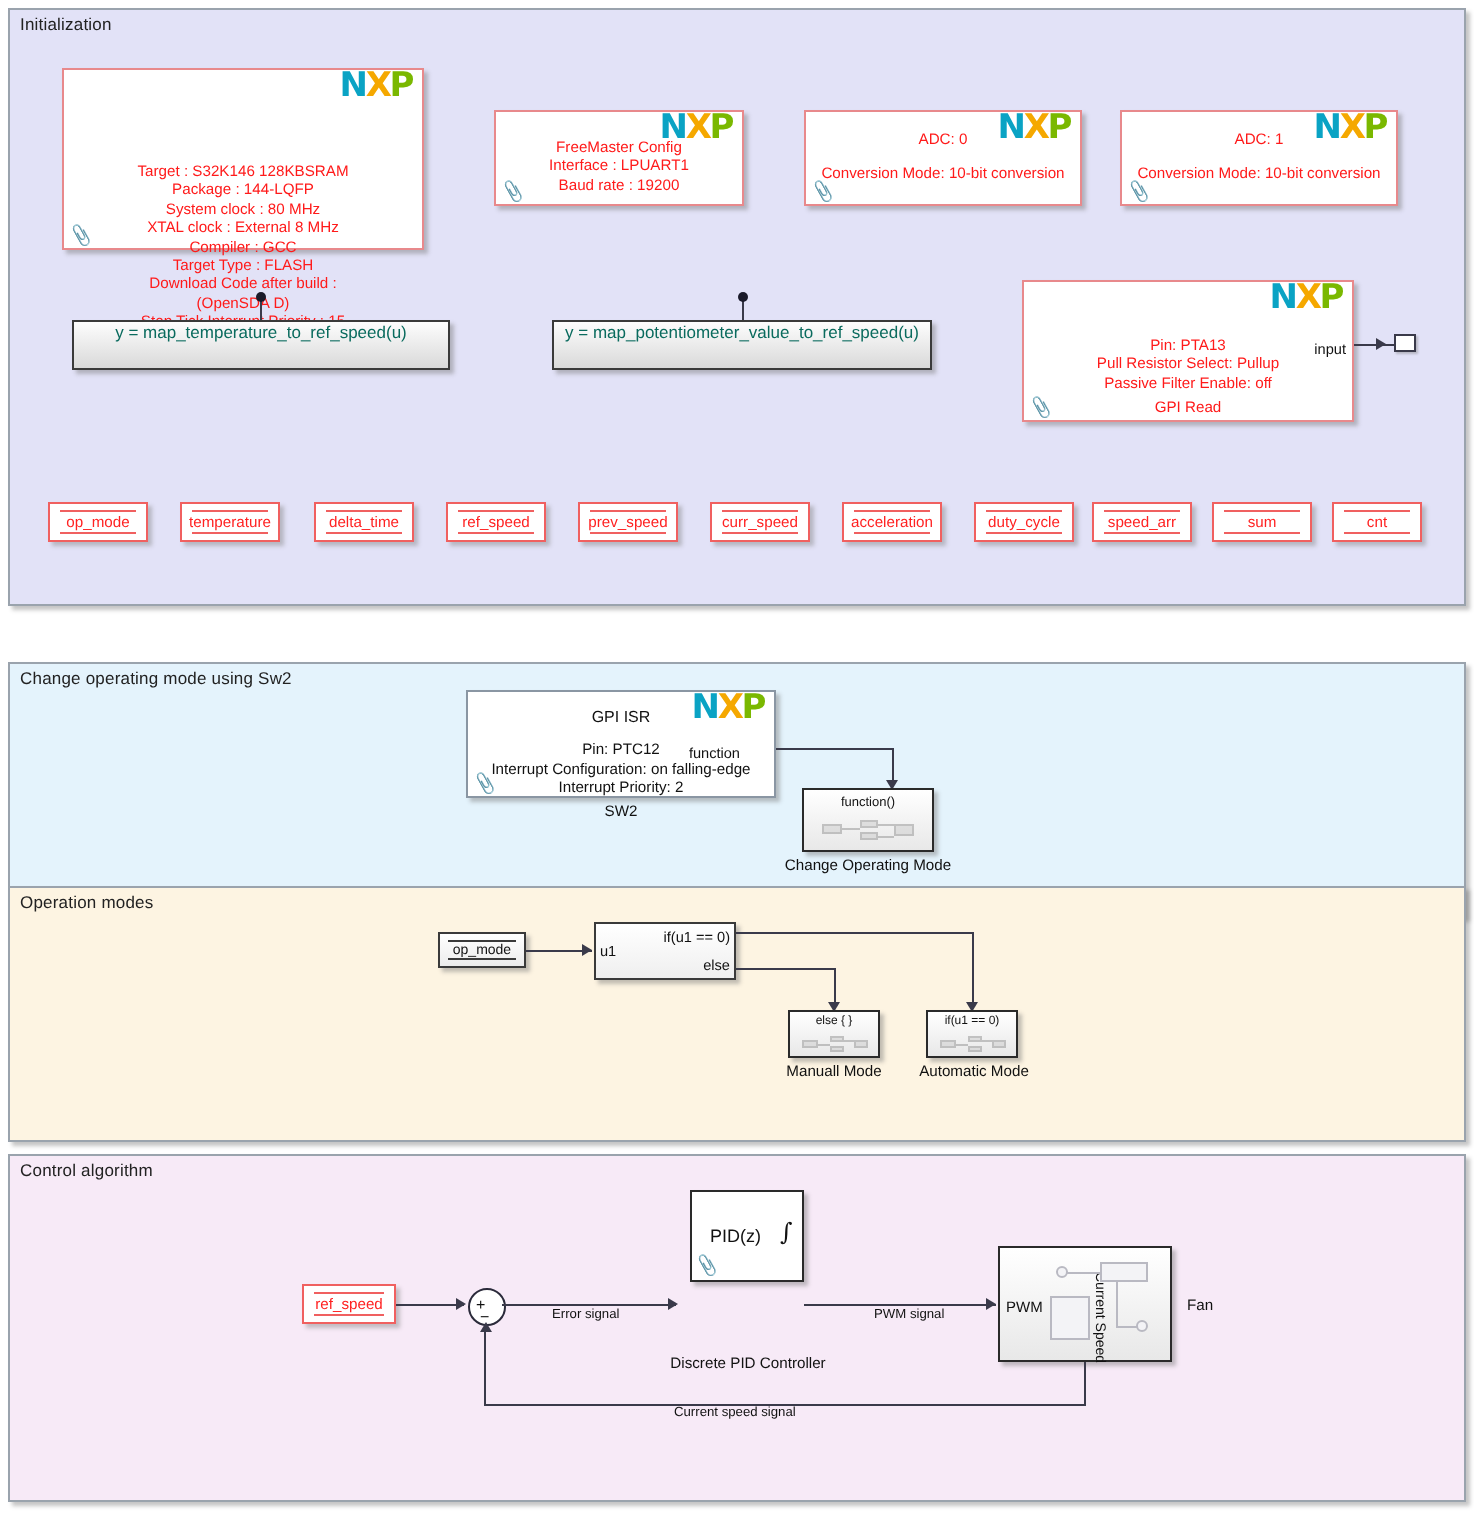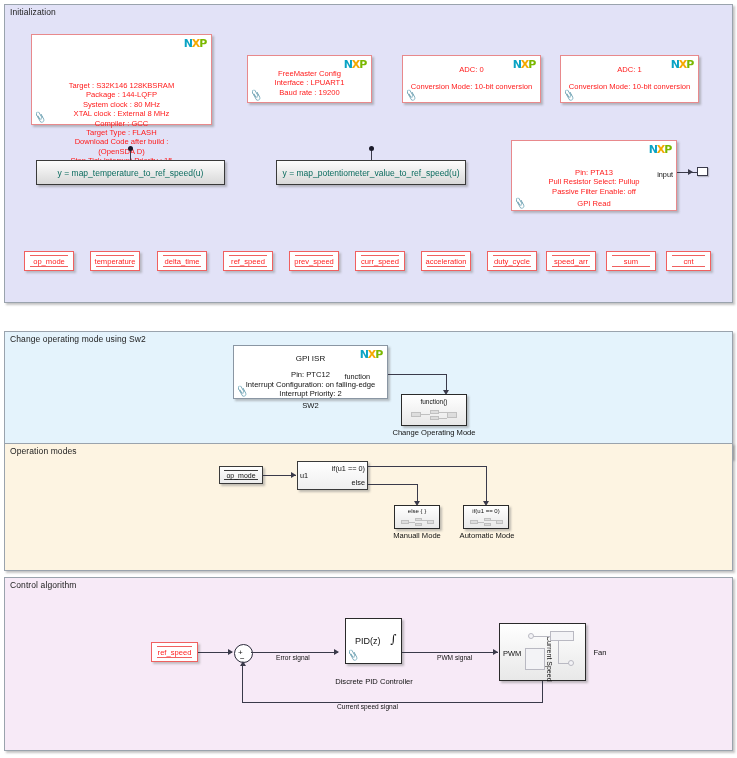--- a/index.html
+++ b/index.html
@@ -34,40 +34,40 @@
     box-sizing:border-box;
     position:absolute;
   }
   .nxp-text{
     color:#ff1a1a;font-size:7.6px;line-height:9.4px;
     text-align:center;white-space:pre-line;
     width:100%;
   }
   .nxp-logo{
     position:absolute;top:3px;right:5px;
-    font-size:11px;font-weight:bold;letter-spacing:-1.2px;
+    font-size:17px;font-weight:bold;letter-spacing:-1.2px;
     line-height:11px;
     font-family:"DejaVu Sans",sans-serif;
   }
   .nxp-logo .n{color:#0aa3c4;}
   .nxp-logo .x{color:#f5a800;}
   .nxp-logo .p{color:#7ab800;}
   .clip{
     position:absolute;left:3px;bottom:1px;
     font-size:9px;color:#555;transform:rotate(12deg);
     line-height:9px;
   }
 
   
   .fcn-blk{
     position:absolute;box-sizing:border-box;
     background:linear-gradient(#fdfdfd,#d9d9d9);
     border:1px solid #3a3a3a;
     box-shadow:2px 2px 2px rgba(120,120,120,.45);
-    display:flex;align-items:center;justify-content:center;
+    display:flex;align-items:flex-start;justify-content:center;
   }
   .fcn-text{color:#0a6b5e;font-size:8.5px;white-space:nowrap;}
 
   
   .var-blk{
     position:absolute;box-sizing:border-box;
     background:#ffffff;
     border:1.4px solid #f06060;
     box-shadow:2px 2px 2px rgba(130,130,130,.45);
   }
@@ -361,21 +361,21 @@
     <span class="sgn" style="left:3px;top:4px;">+</span>
     <span class="sgn" style="left:5px;top:10px;">−</span>
   </div>
 
   <div class="arr-u" style="left:240px;top:661px;"></div>
 
   <div class="ln h" style="left:251px;top:652px;width:87px;"></div>
   <div class="arr-r" style="left:334px;top:649px;"></div>
   <div class="sig" style="left:276px;top:654px;">Error signal</div>
 
-  <div class="sl-blk sl-dark" style="left:345px;top:618px;width:57px;height:46px;background:#ffffff;">
+  <div class="sl-blk sl-dark" style="left:345px;top:595px;width:57px;height:46px;background:#ffffff;">
     <span class="t" style="left:9px;top:17px;font-size:9px;">PID(z)</span>
     <span class="integ" style="left:44px;top:13px;">∫</span>
     <span class="clip" style="left:2px;bottom:2px;color:#5d7a96;">📎</span>
   </div>
   <div class="cap" style="left:329px;top:677px;width:90px;">Discrete PID Controller</div>
 
   <div class="ln h" style="left:402px;top:652px;width:96px;"></div>
   <div class="arr-r" style="left:493px;top:649px;"></div>
   <div class="sig" style="left:437px;top:654px;">PWM signal</div>
 

